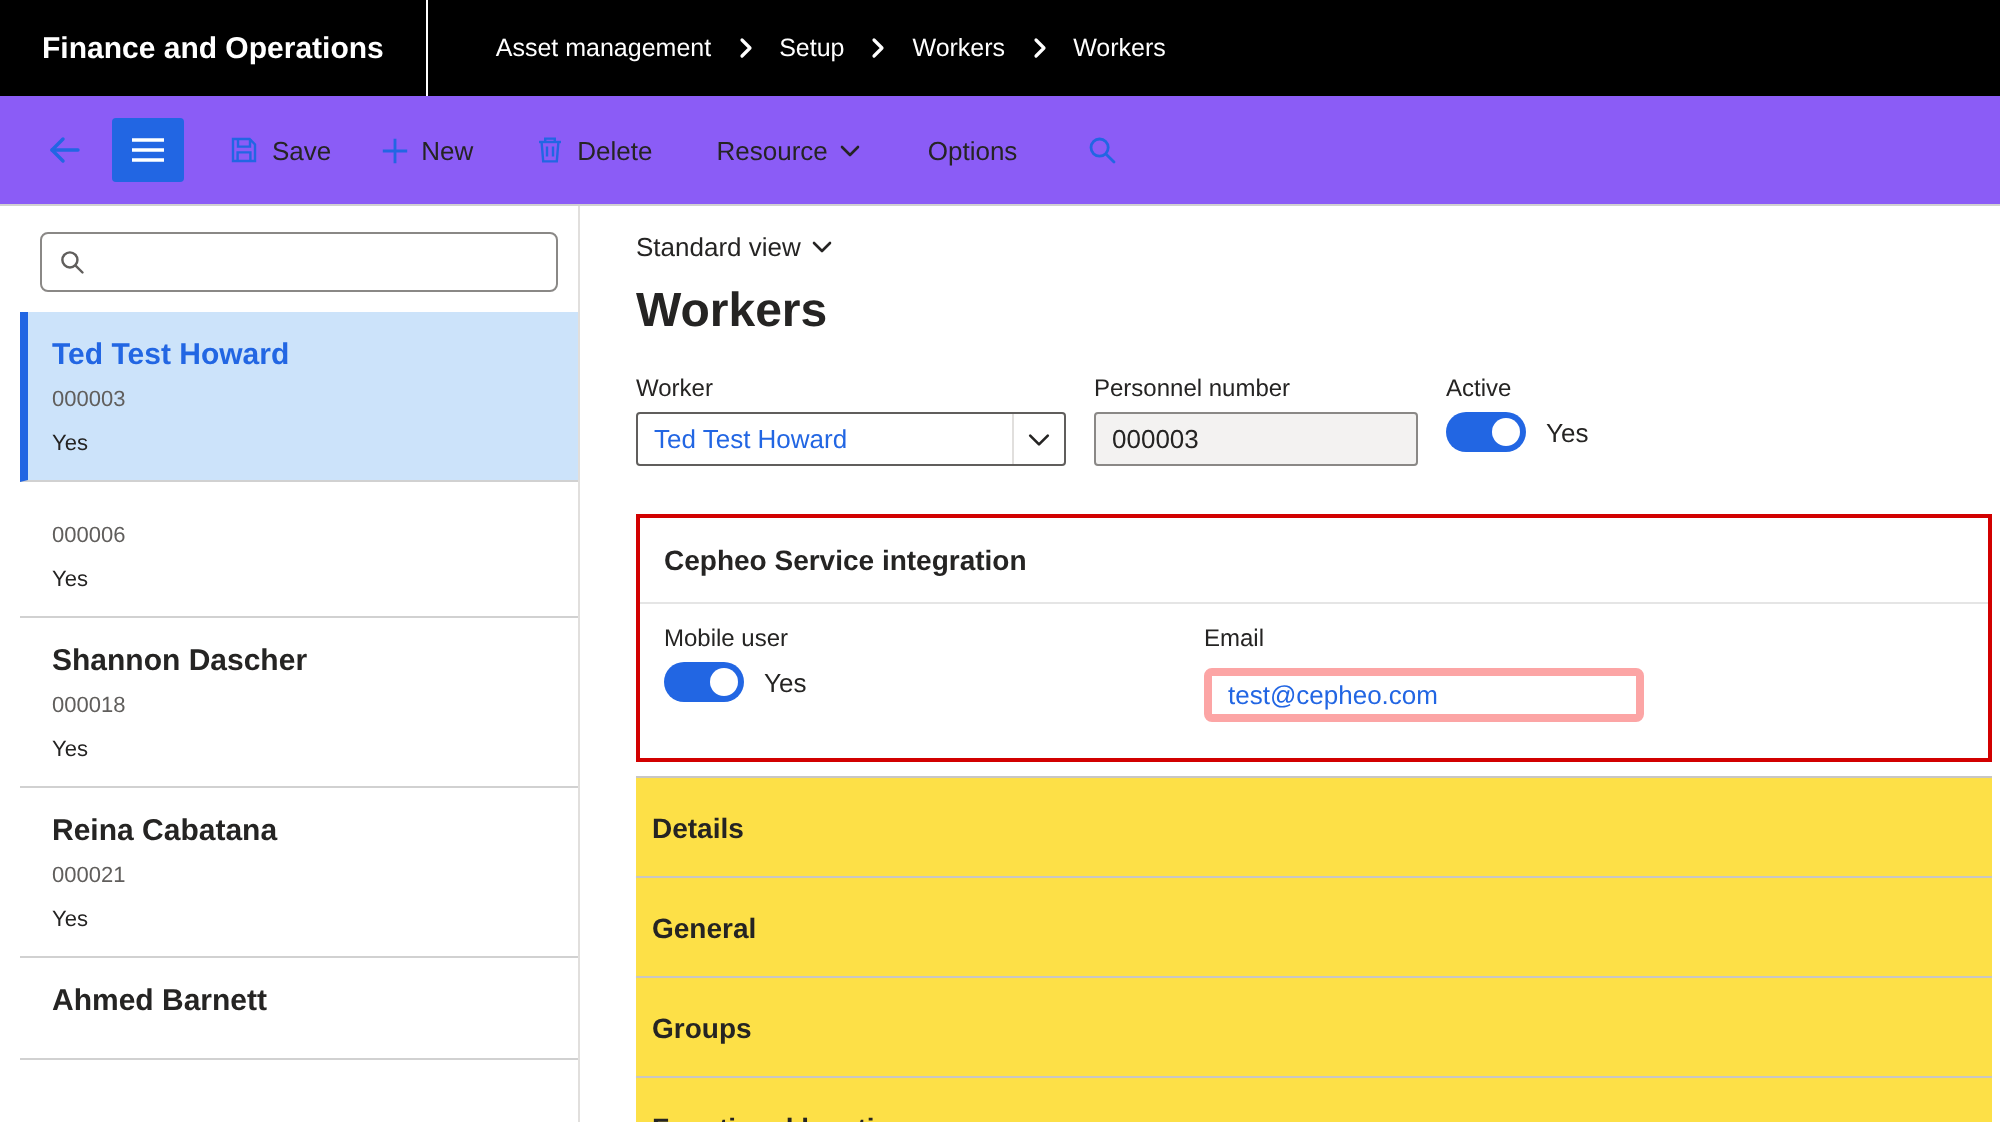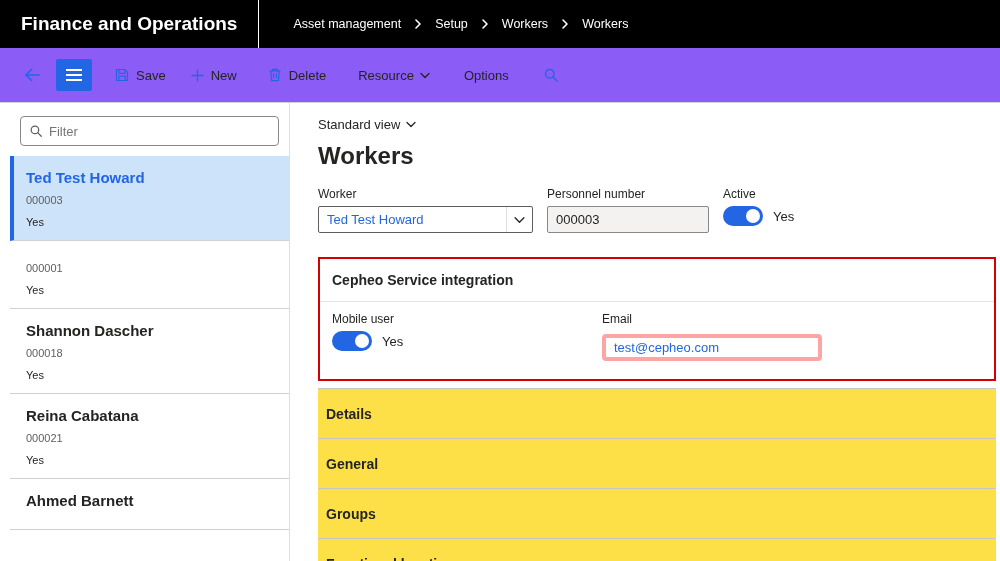--- a/index.html
+++ b/index.html
@@ -9,21 +9,21 @@
     font-family:"Liberation Sans","DejaVu Sans",sans-serif;
     color:#252423; background:#fff;
   }
 
   
   .topbar {
     height:48px; background:#000; display:flex; align-items:center; color:#fff;
   }
   .app-title {
     height:100%; display:flex; align-items:center;
-    padding:0 21px; font-size:19px; font-weight:700;
+    padding:0 21px; font-size:15px; font-weight:700;
     border-right:1px solid #fff; cursor:pointer; white-space:nowrap;
   }
   .breadcrumb { display:flex; align-items:center; margin-left:34px; gap:12px; }
   .crumb { font-size:12.5px; color:#fff; cursor:pointer; white-space:nowrap; }
   .crumb-sep { display:flex; align-items:center; }
 
   
   .toolbar {
     height:55px; background:#8b5cf6; border-bottom:1px solid #d1d1d1;
     display:flex; align-items:center;
@@ -236,32 +236,31 @@
   <div class="content">
 
     <aside class="list-panel">
       <div class="filter-box">
         <span>
           <svg width="14" height="14" viewBox="0 0 16 16" fill="none" stroke="#605e5c" stroke-width="1.4">
               <circle cx="6.8" cy="6.8" r="4.3"></circle>
               <path d="M10.2 10.2L14 14" stroke-linecap="round"></path>
             </svg>
         </span>
-        <input type="text" placeholder="Filter" style="">
       </div>
       <div class="worker-list">
 
         <div class="worker-item selected">
           <div class="w-name">Ted Test Howard</div>
           <div class="w-num">000003</div>
           <div class="w-active">Yes</div>
         </div>
 
         <div class="worker-item">
-          <div class="w-num">000001</div>
+          <div class="w-num">000006</div>
           <div class="w-active">Yes</div>
         </div>
 
         <div class="worker-item">
           <div class="w-name">Shannon Dascher</div>
           <div class="w-num">000018</div>
           <div class="w-active">Yes</div>
         </div>
 
         <div class="worker-item">

